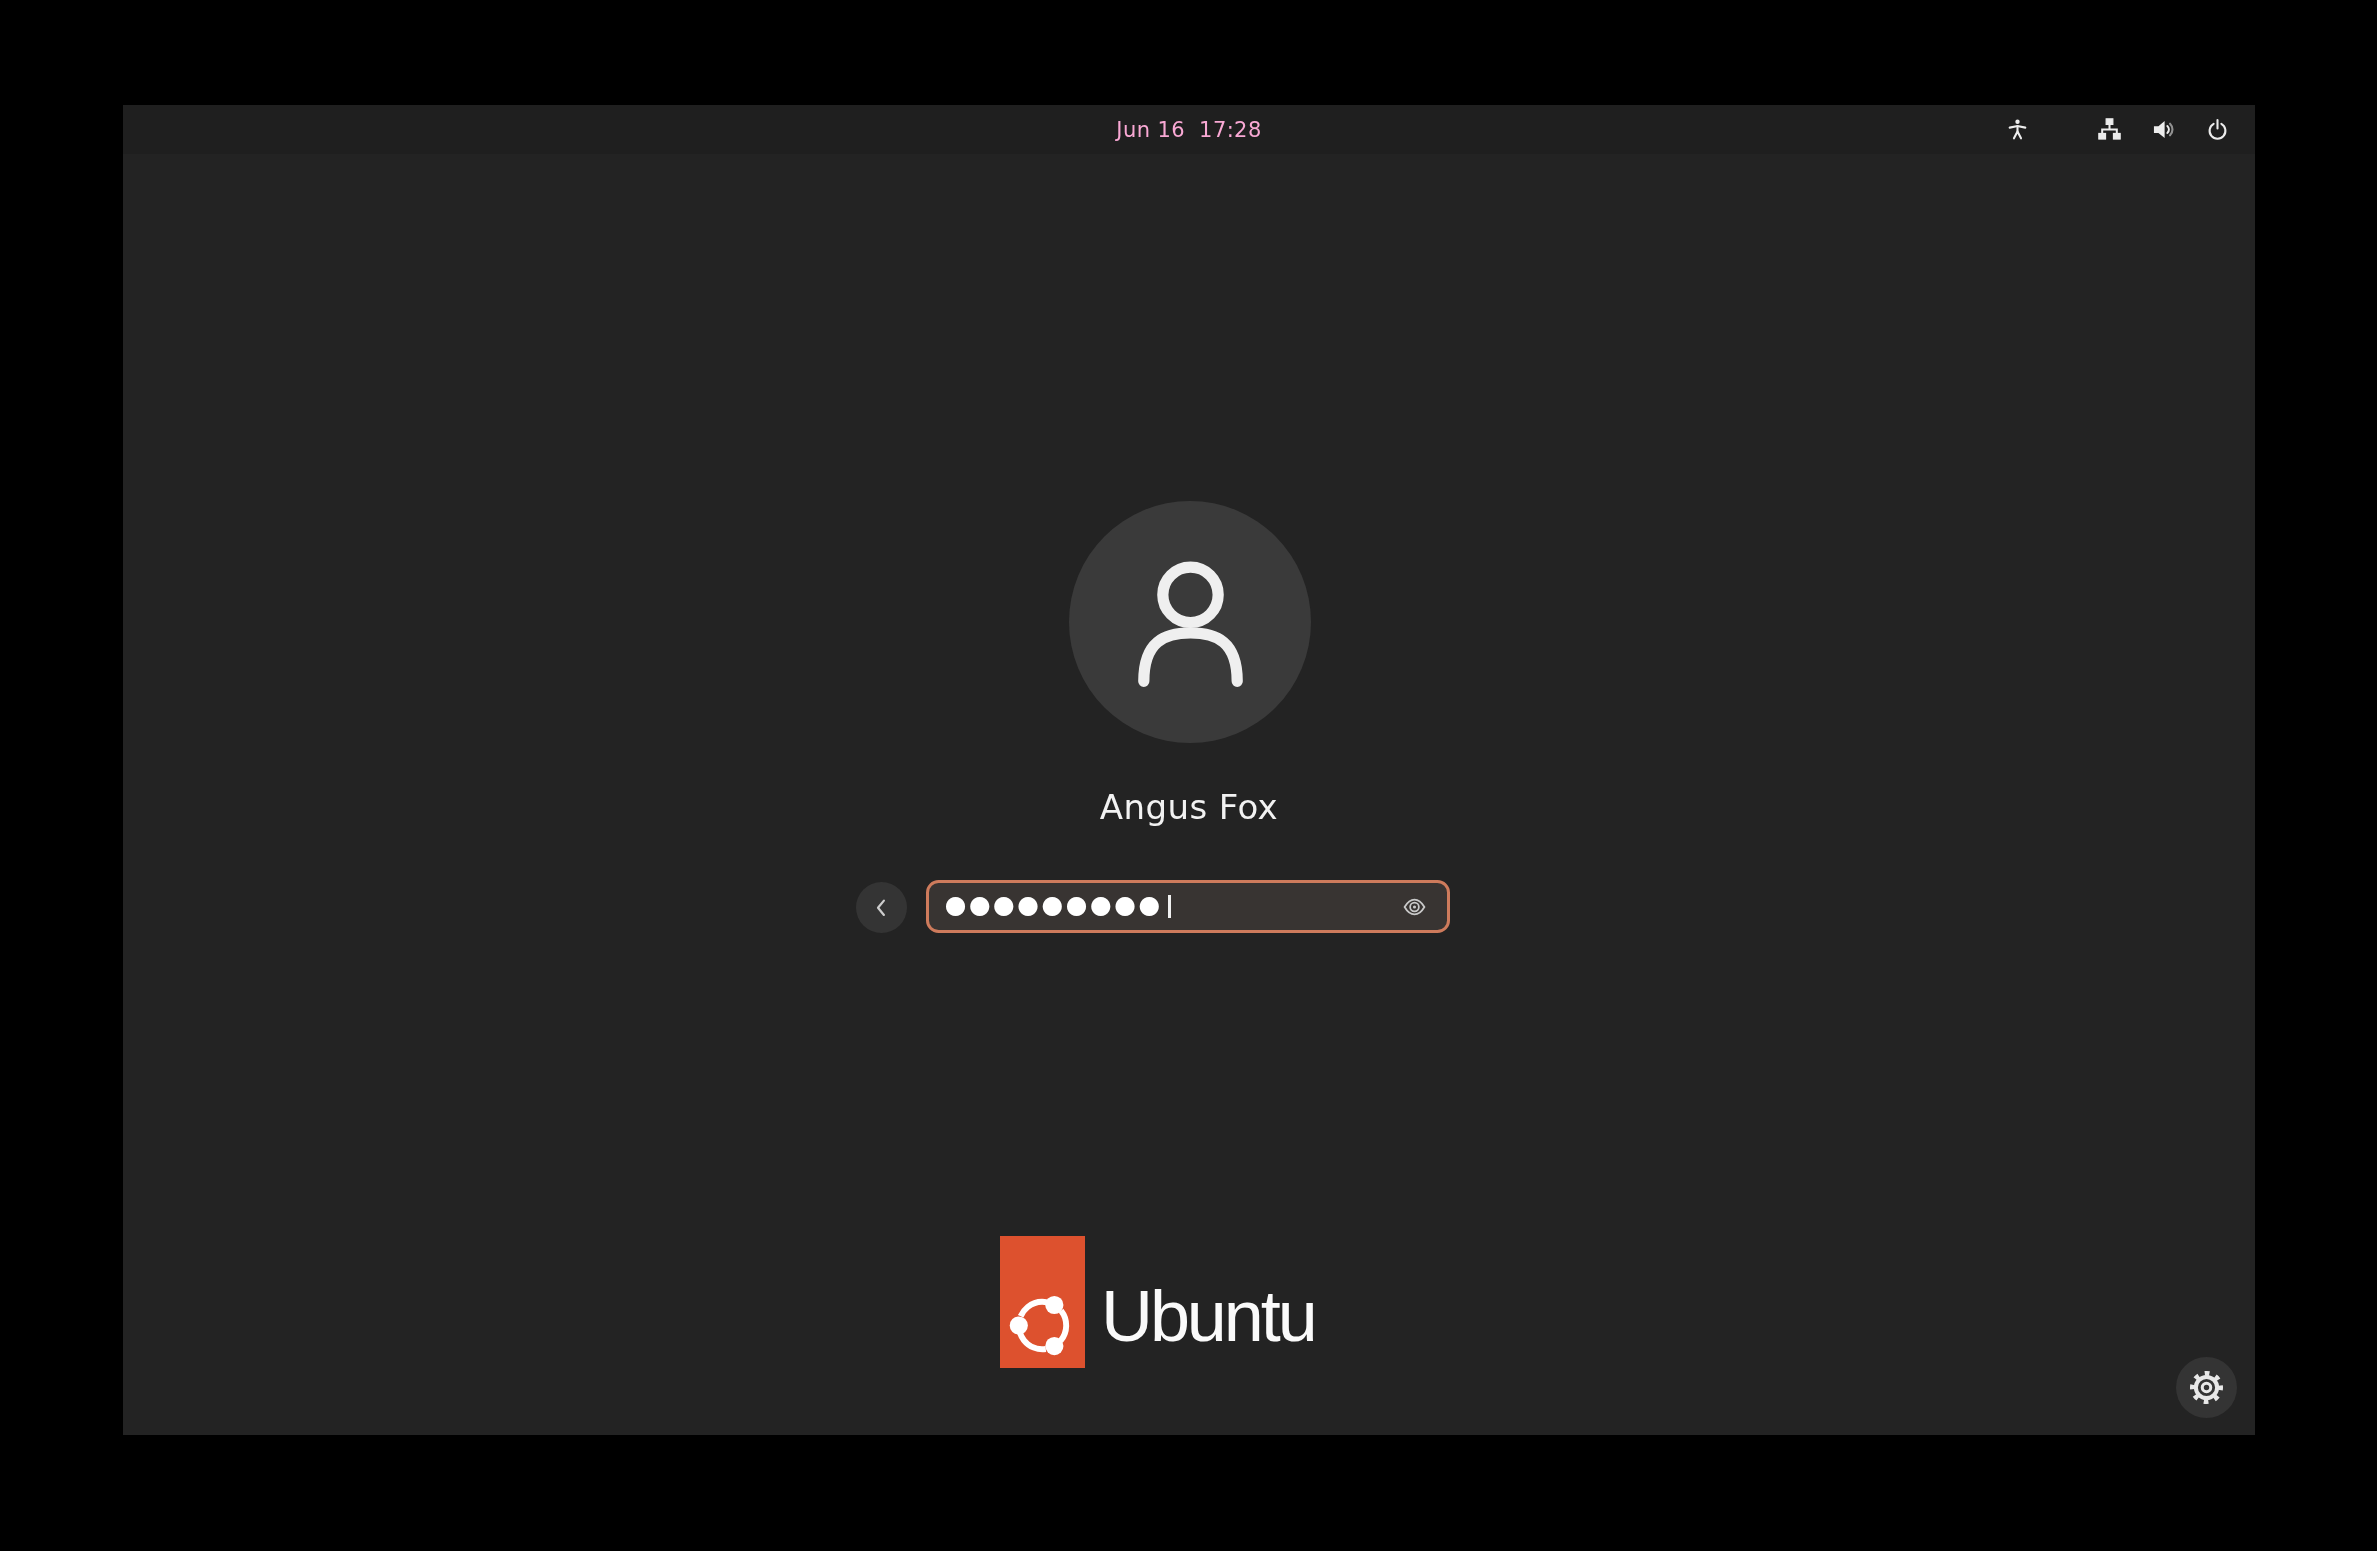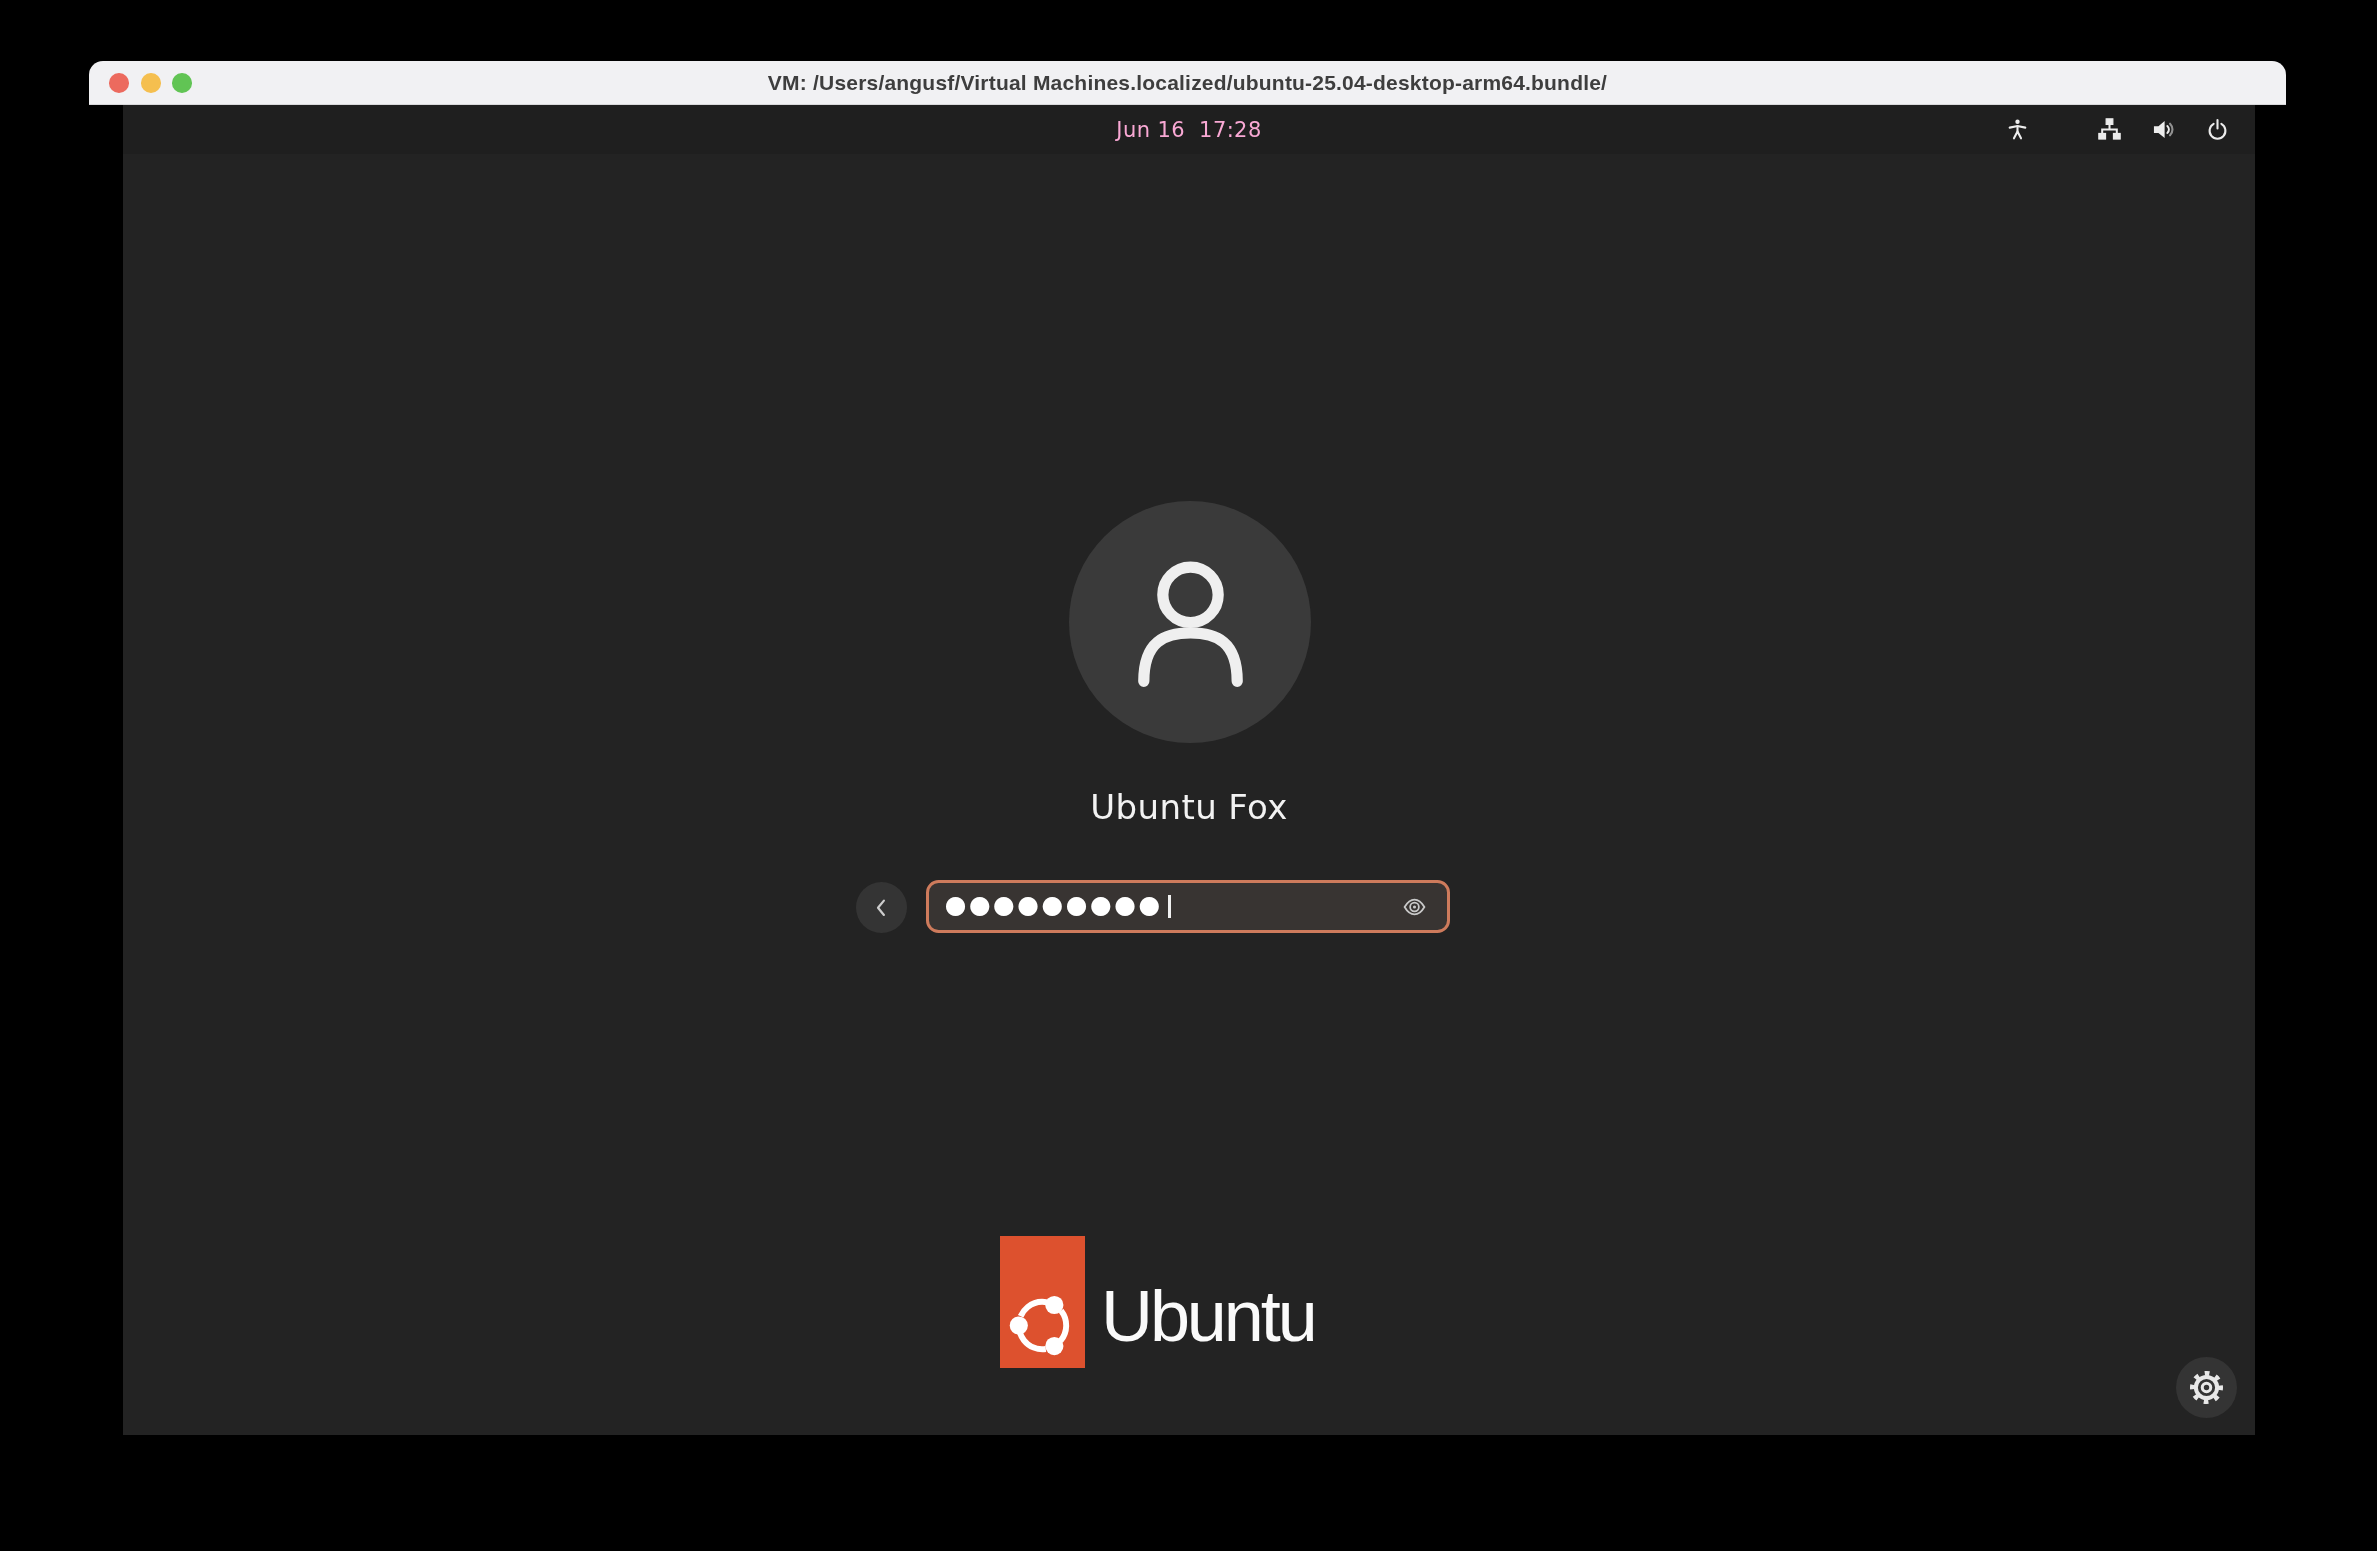--- a/index.html
+++ b/index.html
@@ -97,28 +97,20 @@
     border-radius:50%; background:#343434;
     display:flex; align-items:center; justify-content:center;
   }
 </style>
 </head>
 <body>
 
 <div class="canvas">
   <div class="mac-window">
 
-    <div class="titlebar">
-      <div class="traffic">
-        <div class="light close"></div>
-        <div class="light min"></div>
-        <div class="light zoom"></div>
-      </div>
-      <div class="win-title">VM: /Users/angusf/Virtual Machines.localized/ubuntu-25.04-desktop-arm64.bundle/</div>
-    </div>
 
     <div class="vm-area">
       <div class="ubuntu-screen">
 
         <div class="topbar">
           <div class="clock">Jun 16  17:28</div>
           <div class="status-icons">
             <div class="sicon a11y">
               <svg width="25" height="25" viewBox="0 0 24 24" fill="none" stroke="#ECECEC" stroke-width="2" stroke-linecap="round">
                 <circle cx="12" cy="4.6" r="2.1" fill="#ECECEC" stroke="none"></circle>
@@ -151,21 +143,21 @@
           </div>
         </div>
 
         <div class="avatar">
           <svg width="173" height="173" viewBox="0 0 100 100" fill="none" stroke="#EFEFEF" stroke-width="6.5" stroke-linecap="round">
             <circle cx="50" cy="34" r="16"></circle>
             <path d="M23 84 C23 61 35 56 50 56 C65 56 77 61 77 84"></path>
           </svg>
         </div>
 
-        <div class="user-name">Ubuntu Fox</div>
+        <div class="user-name">Angus Fox</div>
 
         <div class="back-btn">
           <svg width="23.6" height="23.6" viewBox="0 0 28 28" fill="none" stroke="#CDCDCD" stroke-width="2.6" stroke-linecap="round" stroke-linejoin="round">
             <polyline points="16.5,5.5 9.5,14 16.5,22.5"></polyline>
           </svg>
         </div>
 
         <div class="password-field">
           <span class="pw-dots">●●●●●●●●●</span>
           <span class="caret"></span>

